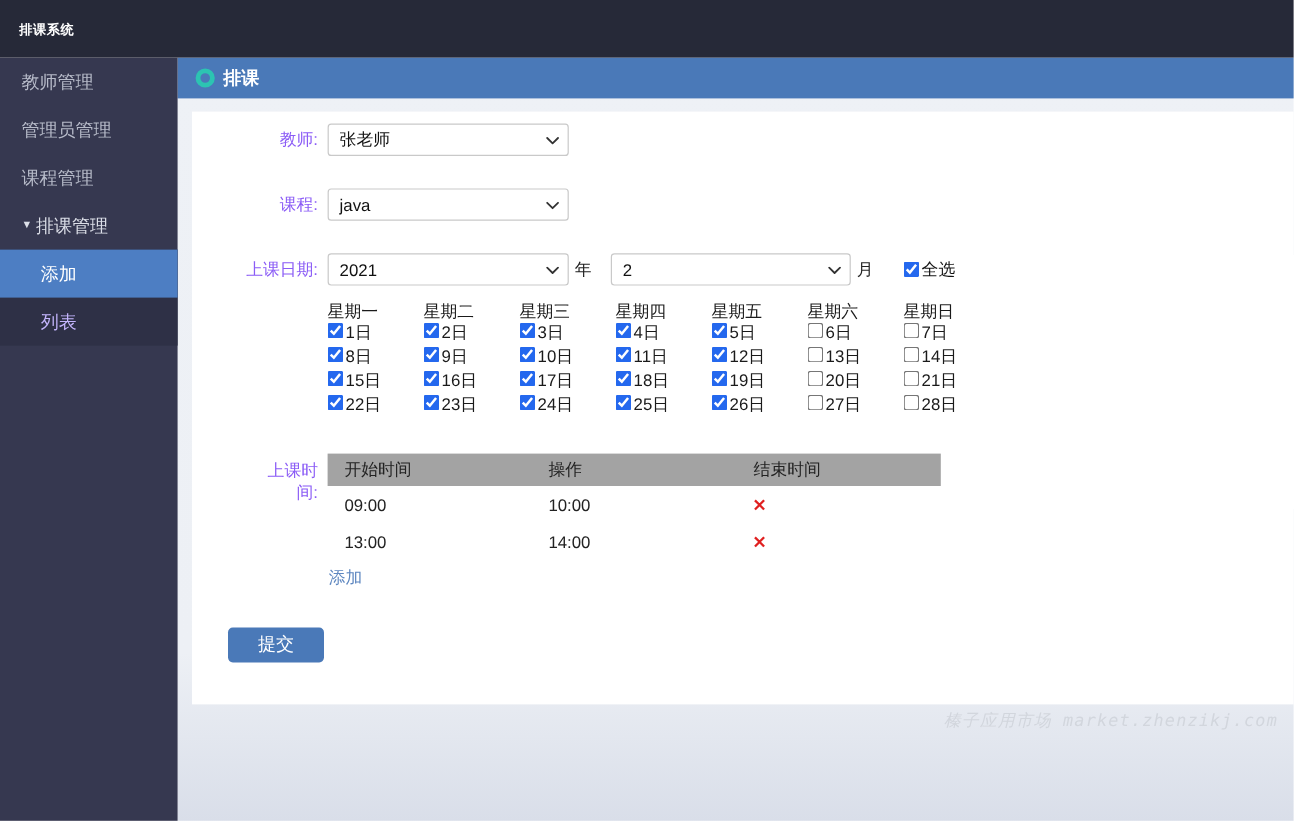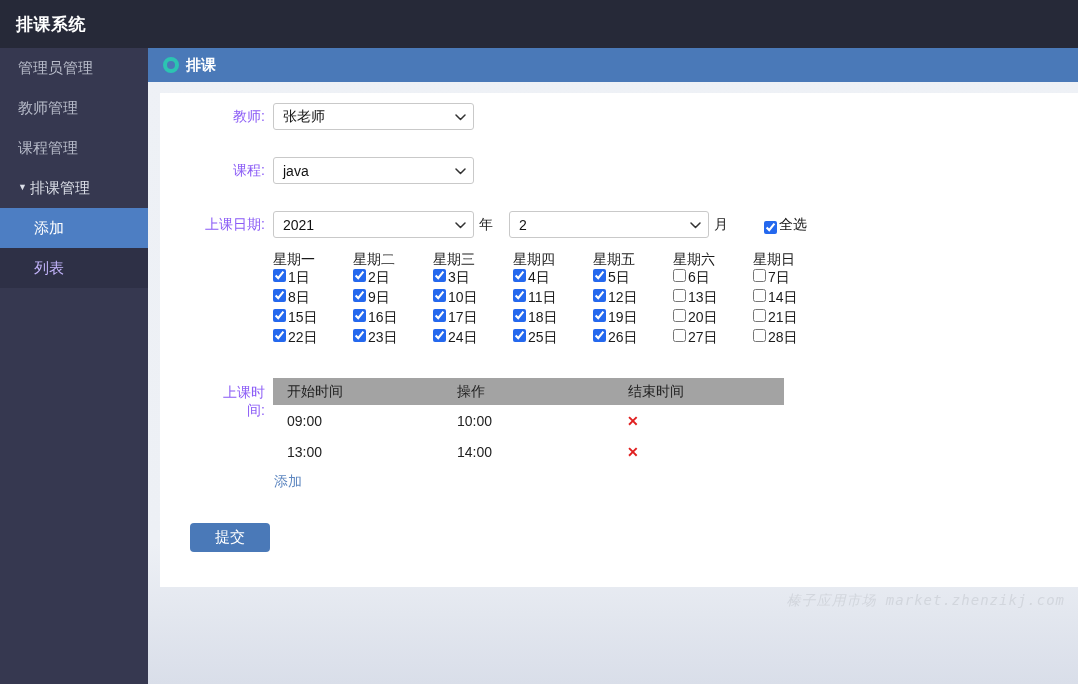--- a/index.html
+++ b/index.html
@@ -8,21 +8,21 @@
     font-family:"Liberation Sans", sans-serif;
     position:relative; overflow:hidden; background:#fff;
     -webkit-font-smoothing:antialiased;
   }
   
   .top-header {
     position:absolute; left:0; top:0; width:1078px; height:48px;
     background:#262938; color:#fff; display:flex; align-items:center;
     padding-left:16px; z-index:5;
   }
-  .app-title { font-size:17px; font-weight:bold; letter-spacing:.5px; }
+  .app-title { font-size:11px; font-weight:bold; letter-spacing:.5px; }
   
   .sidebar {
     position:absolute; left:0; top:48px; bottom:0; width:148px;
     background:#363850; z-index:4;
   }
   .side-item {
     height:40px; display:flex; align-items:center; padding-left:18px;
     color:#b7bbc9; font-size:15px; cursor:pointer; white-space:nowrap;
   }
   .side-item.parent { color:#dcdfe8; }
@@ -60,21 +60,21 @@
   .sel {
     position:relative; margin-left:8px; width:201px; height:27px;
     border:1px solid #c9c9c9; border-radius:3px; background:#fff;
     display:flex; align-items:center; padding:0 24px 0 9px;
     font-size:14px; color:#111; cursor:pointer;
   }
   .sel .chev { position:absolute; right:7px; top:10px; }
   .sel.month { width:200px; margin-left:16px; }
   .suffix { font-size:14px; color:#222; margin-left:5px; }
   .select-all {
-    display:flex; align-items:flex-end; margin-left:36px; font-size:14px;
+    display:flex; align-items:center; margin-left:25px; font-size:14px;
     color:#111; cursor:pointer;
   }
   input[type="checkbox"] {
     width:13px; height:13px; margin:0 2px 0 0; accent-color:#2468ee;
     cursor:pointer; flex:none;
   }
   
   .cal-grid {
     margin:11px 0 0 113px; display:grid; grid-template-columns:repeat(7,80px);
     font-size:14px; color:#1a1a1a;
@@ -112,24 +112,24 @@
 </head>
 <body>
 
 <header class="top-header">
   <div class="app-title">排课系统</div>
 </header>
 
 <nav class="sidebar">
   <div id="sidebar-nav">
       <div class="side-item">
+        <span>教师管理</span>
+      </div>
+      <div class="side-item">
         <span>管理员管理</span>
-      </div>
-      <div class="side-item">
-        <span>教师管理</span>
       </div>
       <div class="side-item">
         <span>课程管理</span>
       </div>
       <div class="side-item parent">
         <span class="side-arrow">▼</span>
         <span>排课管理</span>
       </div>
     </div>
   <div class="submenu" id="sidebar-submenu">

